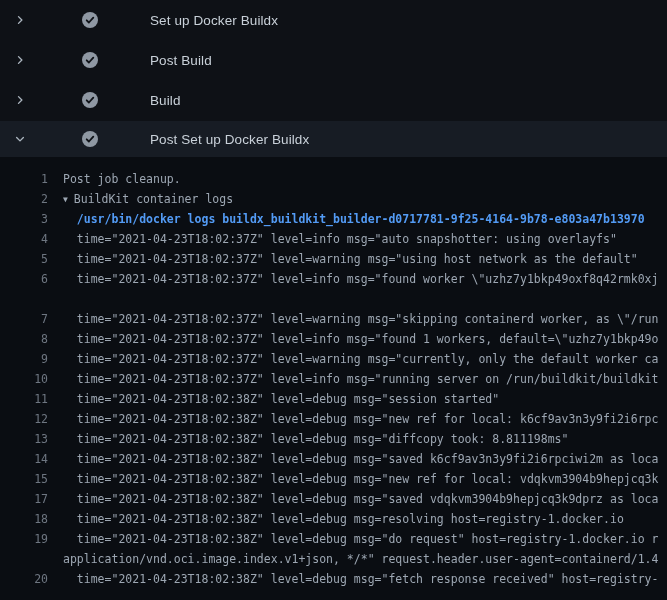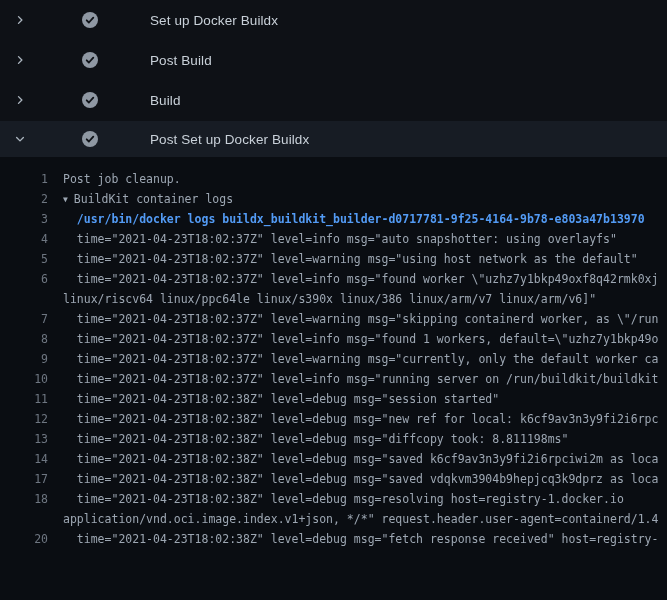--- a/index.html
+++ b/index.html
@@ -146,21 +146,20 @@
     <span class="content">  time="2021-04-23T18:02:37Z" level=warning msg="using host network as the default"</span>
   </div>
 
   <div class="log-row">
     <span class="gutter">6</span>
     <span class="content">  time="2021-04-23T18:02:37Z" level=info msg="found worker \"uzhz7y1bkp49oxf8q42rmk0xj</span>
   </div>
 
   <div class="log-row">
     <span class="gutter"></span>
-    <span class="content">linux/riscv64 linux/ppc64le linux/s390x linux/386 linux/arm/v7 linux/arm/v6]"</span>
   </div>
 
   <div class="log-row">
     <span class="gutter">7</span>
     <span class="content">  time="2021-04-23T18:02:37Z" level=warning msg="skipping containerd worker, as \"/run</span>
   </div>
 
   <div class="log-row">
     <span class="gutter">8</span>
     <span class="content">  time="2021-04-23T18:02:37Z" level=info msg="found 1 workers, default=\"uzhz7y1bkp49o</span>
@@ -189,32 +188,40 @@
   <div class="log-row">
     <span class="gutter">13</span>
     <span class="content">  time="2021-04-23T18:02:38Z" level=debug msg="diffcopy took: 8.811198ms"</span>
   </div>
 
   <div class="log-row">
     <span class="gutter">14</span>
     <span class="content">  time="2021-04-23T18:02:38Z" level=debug msg="saved k6cf9av3n3y9fi2i6rpciwi2m as loca</span>
   </div>
 
+  <div class="log-row">
+    <span class="gutter">15</span>
+    <span class="content">  time="2021-04-23T18:02:38Z" level=debug msg="new ref for local: vdqkvm3904b9hepjcq3k</span>
+  </div>
 
 
   <div class="log-row">
     <span class="gutter">17</span>
     <span class="content">  time="2021-04-23T18:02:38Z" level=debug msg="saved vdqkvm3904b9hepjcq3k9dprz as loca</span>
   </div>
 
   <div class="log-row">
     <span class="gutter">18</span>
     <span class="content">  time="2021-04-23T18:02:38Z" level=debug msg=resolving host=registry-1.docker.io</span>
   </div>
 
+  <div class="log-row">
+    <span class="gutter">19</span>
+    <span class="content">  time="2021-04-23T18:02:38Z" level=debug msg="do request" host=registry-1.docker.io r</span>
+  </div>
 
   <div class="log-row">
     <span class="gutter"></span>
     <span class="content">application/vnd.oci.image.index.v1+json, */*" request.header.user-agent=containerd/1.4</span>
   </div>
 
   <div class="log-row">
     <span class="gutter">20</span>
     <span class="content">  time="2021-04-23T18:02:38Z" level=debug msg="fetch response received" host=registry-</span>
   </div>

